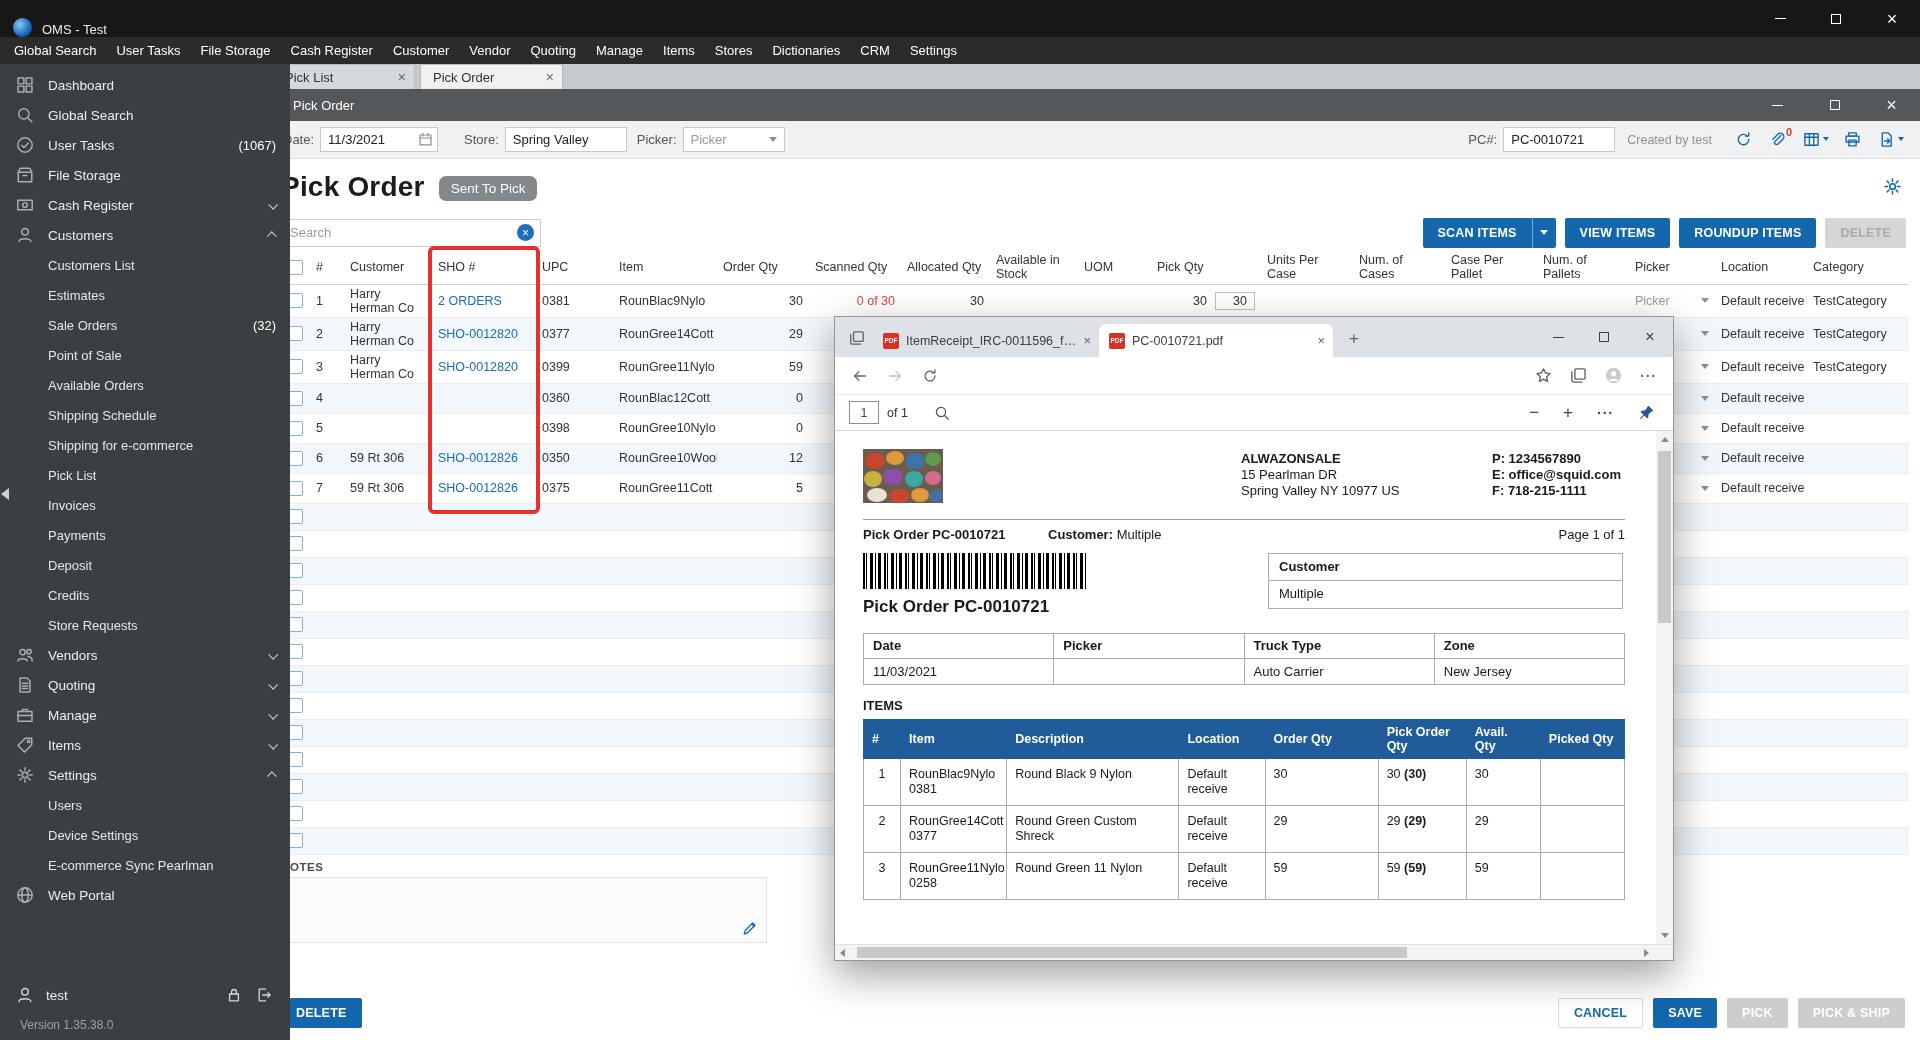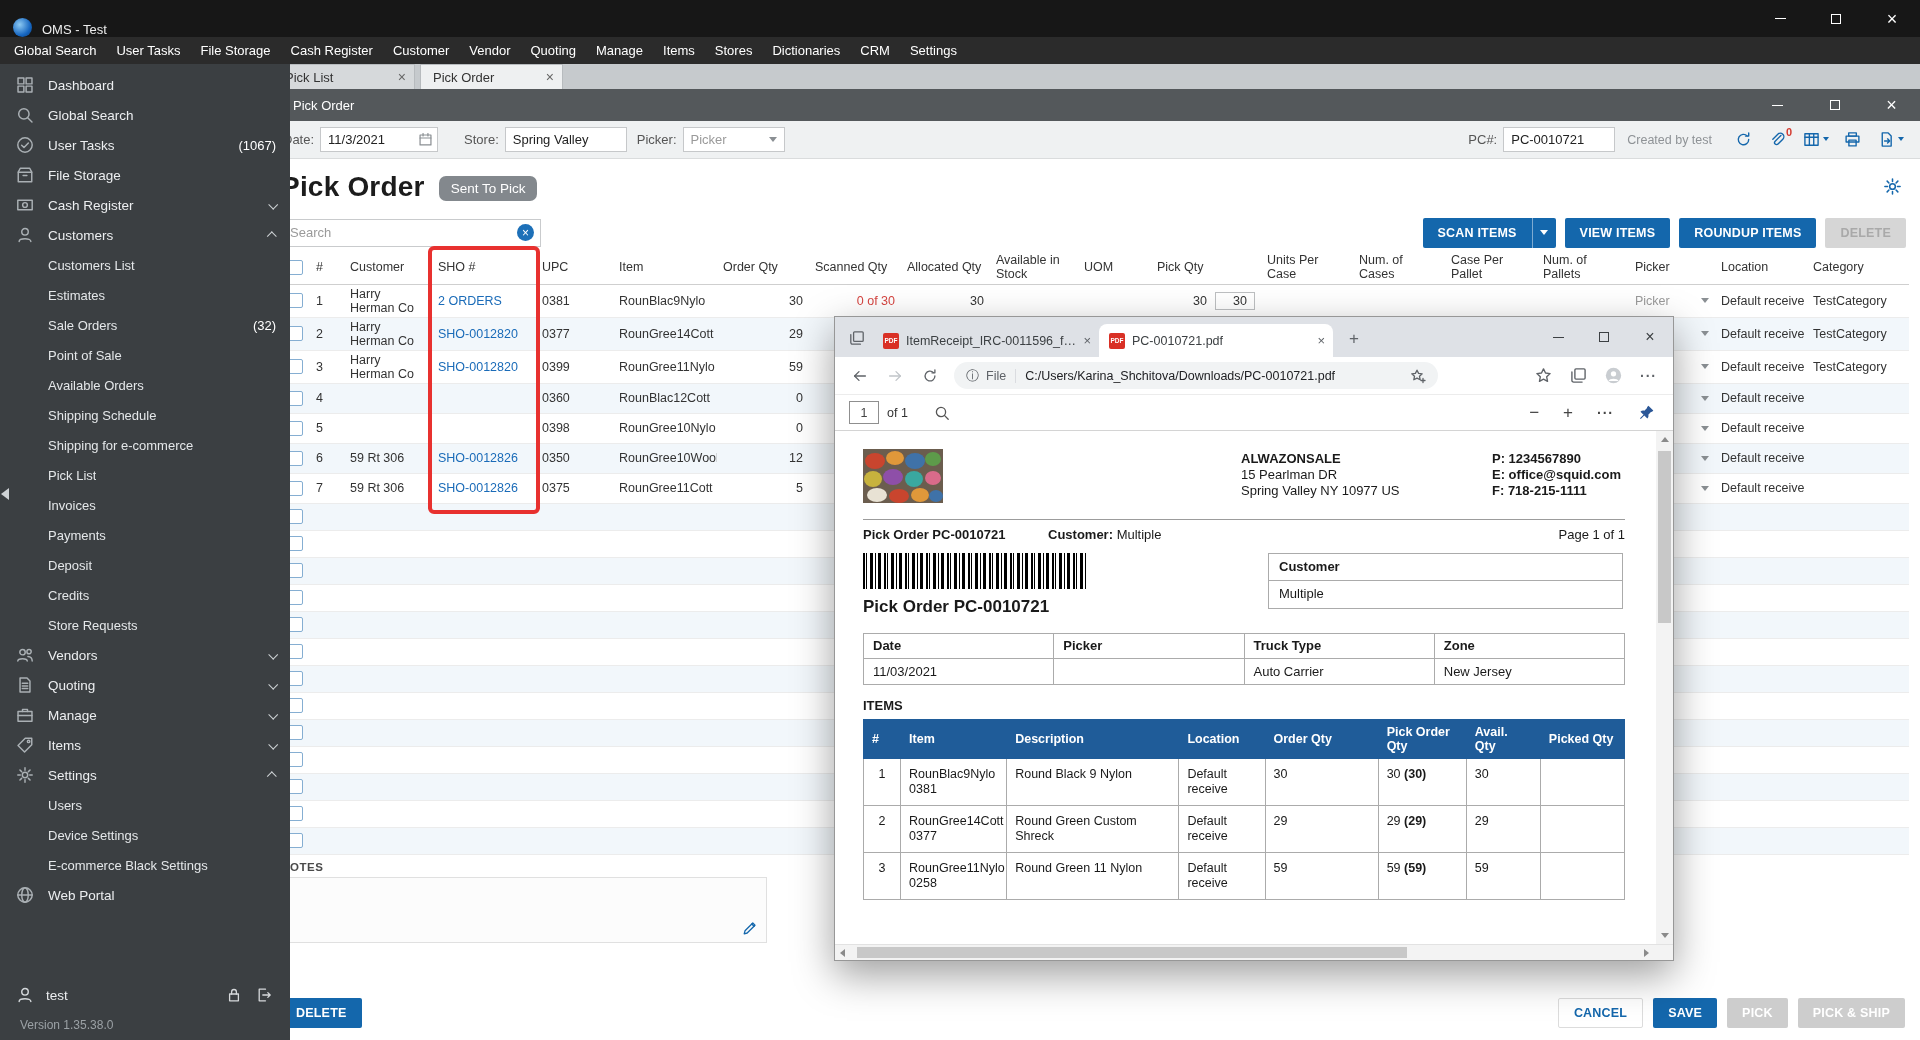--- a/index.html
+++ b/index.html
@@ -471,21 +471,21 @@
 
         <div class="sb-item sub">
 
           <span class="sb-label">Device Settings</span>
 
         </div>
 
 
         <div class="sb-item sub">
 
-          <span class="sb-label">E-commerce Black Settings</span>
+          <span class="sb-label">E-commerce Sync Pearlman</span>
 
         </div>
 
         <div class="sb-item">
           <span class="sb-ic">
             <svg viewBox="0 0 16 16" width="100%" height="100%" fill="none" stroke="currentColor" stroke-width="1.3" stroke-linecap="round" stroke-linejoin="round">
               <circle cx="8" cy="8" r="6.4"></circle>
               <ellipse cx="8" cy="8" rx="2.9" ry="6.4"></ellipse>
               <line x1="1.6" y1="8" x2="14.4" y2="8"></line>
             </svg>
@@ -1045,30 +1045,20 @@
               <line x1="2.6" y1="8" x2="13.4" y2="8"></line>
               <polyline points="9,3.6 13.4,8 9,12.4"></polyline>
             </svg></span>
         </span>
       <span class="e-nav-ic">
           <span class="svg"><svg viewBox="0 0 16 16" width="100%" height="100%" fill="none" stroke="currentColor" stroke-width="1.3" stroke-linecap="round" stroke-linejoin="round">
               <path d="M12.9 8 a4.9 4.9 0 1 1 -1.4 -3.4"></path>
               <polyline points="12.9,1.8 12.9,4.8 9.9,4.8"></polyline>
             </svg></span>
         </span>
-      <span class="e-pill">
-        <span class="info-glyph"></span>
-        <span class="file-lbl">File</span>
-        <span class="pill-div"></span>
-        <span class="pill-addr">C:/Users/Karina_Shchitova/Downloads/PC-0010721.pdf</span>
-        <span class="pill-star"><svg viewBox="0 0 16 16" width="100%" height="100%" fill="none" stroke="currentColor" stroke-width="1.3" stroke-linecap="round" stroke-linejoin="round">
-              <path d="M7 2.2 L8.6 5.4 12.2 5.8 9.5 8.3 10.2 11.8 7 10.1 3.8 11.8 4.5 8.3 1.8 5.8 5.4 5.4 Z"></path>
-              <path d="M13 10.5 V14.5 M11 12.5 H15"></path>
-            </svg></span>
-      </span>
       <span class="e-nav-right">
         <span class="svg"><svg viewBox="0 0 16 16" width="100%" height="100%" fill="none" stroke="currentColor" stroke-width="1.3" stroke-linecap="round" stroke-linejoin="round">
               <path d="M8 1.8 L9.9 5.7 14.2 6.2 11 9.2 11.8 13.5 8 11.4 4.2 13.5 5 9.2 1.8 6.2 6.1 5.7 Z"></path>
             </svg></span>
         <span class="svg"><svg viewBox="0 0 16 16" width="100%" height="100%" fill="none" stroke="currentColor" stroke-width="1.3" stroke-linecap="round" stroke-linejoin="round">
               <rect x="4.6" y="1.8" width="9.6" height="9.6" rx="1"></rect>
               <path d="M11.4 14.2 H3.4 a1.6 1.6 0 0 1 -1.6 -1.6 V4.6"></path>
             </svg></span>
         <span class="svg"><svg viewBox="0 0 16 16" width="100%" height="100%">
               <circle cx="8" cy="8" r="7.2" fill="#c9cdd1"></circle>

